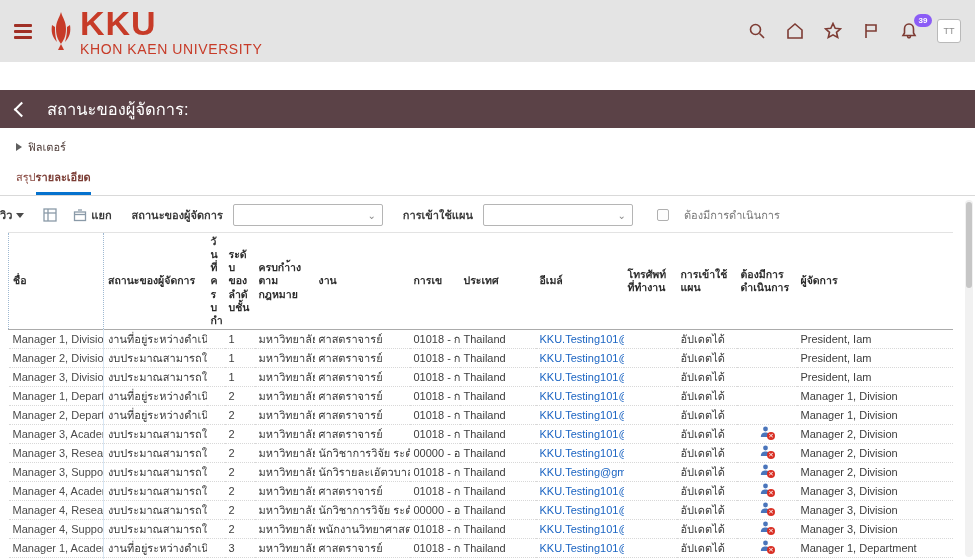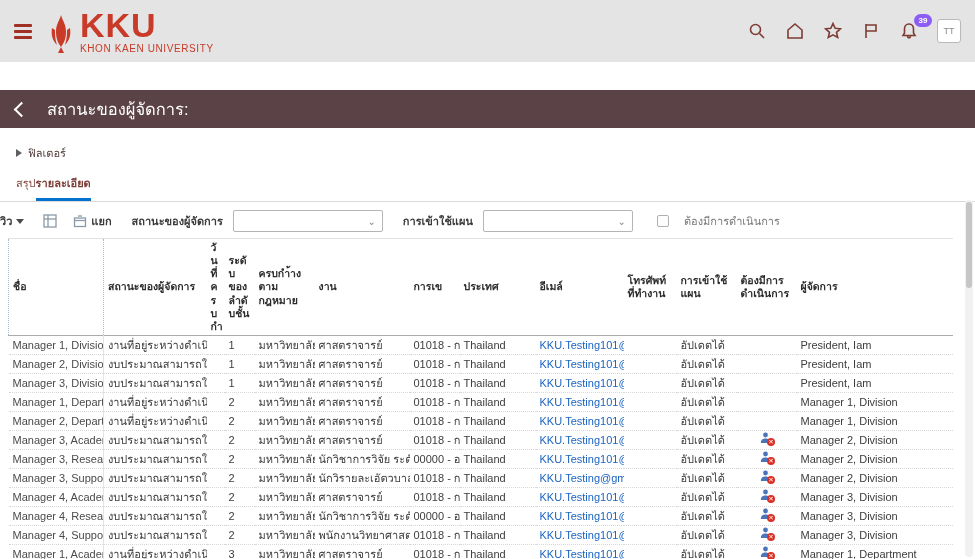--- a/index.html
+++ b/index.html
@@ -3,41 +3,41 @@
 <meta charset="utf-8">
 <style>
   * { margin:0; padding:0; box-sizing:border-box; }
   html,body { width:975px; height:559px; overflow:hidden; background:#fff;
               font-family:"Liberation Sans","DejaVu Sans",sans-serif; }
 
   
   .topbar { height:62px; background:#e4e4e4; display:flex; align-items:center; padding:0 14px; }
   .hamburger { width:18px; cursor:pointer; margin-right:14px; }
   .hamburger span { display:block; height:3px; background:#a03026; margin:3px 0; border-radius:1px; }
-  .logo { display:flex; align-items:flex-end; gap:4px; }
+  .logo { display:flex; align-items:center; gap:4px; }
   .logo-text { line-height:1; }
   .logo-kku { font-size:34px; font-weight:bold; color:#c73b28; letter-spacing:1px; }
-  .logo-tag { font-size:10px; color:#c73b28; letter-spacing:.6px; margin-top:2px; }
+  .logo-tag { font-size:14px; color:#c73b28; letter-spacing:.6px; margin-top:2px; }
   .top-icons { margin-left:auto; display:flex; align-items:center; gap:18px; }
   .tico { position:relative; width:20px; height:20px; display:flex; align-items:center; justify-content:center; cursor:pointer; }
   .tico svg { stroke:#7d3b33; fill:none; stroke-width:1.6; }
   .badge { position:absolute; top:-7px; right:-13px; background:#8b5cf6; color:#fff;
            font-size:8px; line-height:1; padding:2.5px 4.5px; border-radius:8px; font-weight:bold; }
   .avatar { width:24px; height:24px; background:#fff; border:1px solid #b9b9b9; border-radius:3px;
             color:#8c8c8c; font-size:9px; display:flex; align-items:center; justify-content:center; cursor:pointer; }
 
   
   .white-gap { height:28px; background:#fff; }
   .titlebar { height:38px; background:#5b4247; display:flex; align-items:center; padding:0 16px; }
   .back-chevron { width:11px; height:11px; border-left:2px solid #fff; border-bottom:2px solid #fff;
                   transform:rotate(45deg); margin-right:20px; cursor:pointer; }
   .page-title { color:#fff; font-size:16.5px; }
 
   
-  .filter-row { padding:10px 16px 4px; display:flex; align-items:center; gap:6px;margin-top:6px; }
+  .filter-row { padding:10px 16px 4px; display:flex; align-items:center; gap:6px; }
   .tri-right { width:0; height:0; border-top:4px solid transparent; border-bottom:4px solid transparent;
                border-left:6px solid #5f5f5f; }
   .filter-label { font-size:11px; color:#54423e; cursor:pointer; }
 
   
   .tabs { display:flex; gap:0; padding:8px 16px 0; border-bottom:1px solid #d9d9d9; }
   .tab { font-size:11px; color:#8a4b43; padding-bottom:6px; cursor:pointer; }
   .tab.active { font-weight:bold; color:#7b3d35; border-bottom:3px solid #0572ce; }
 
   

